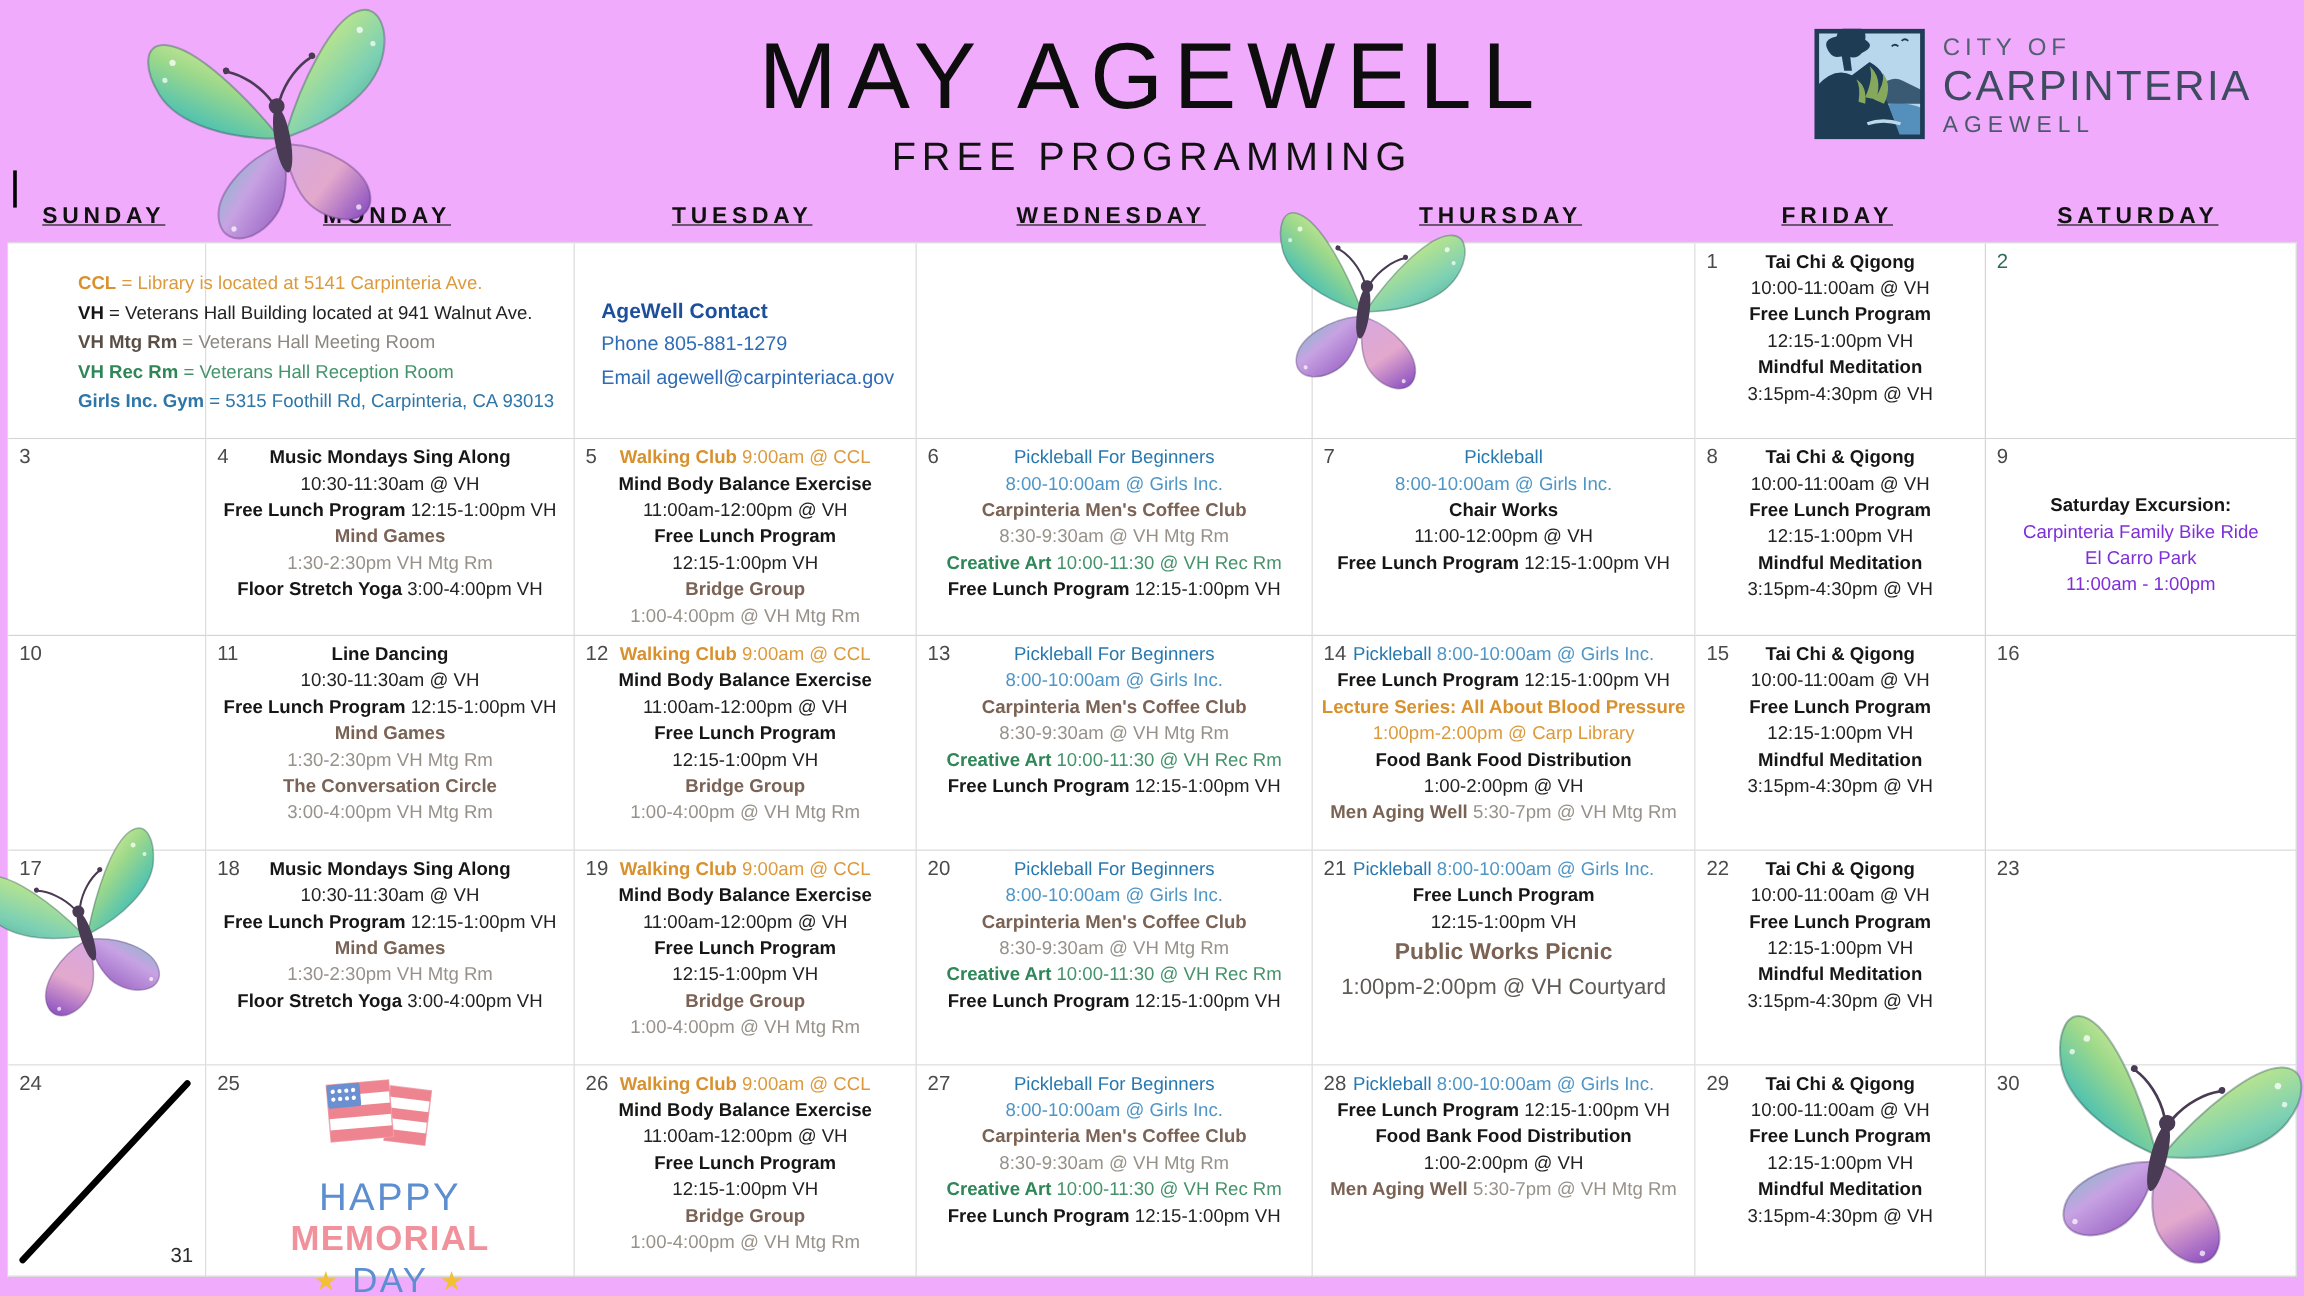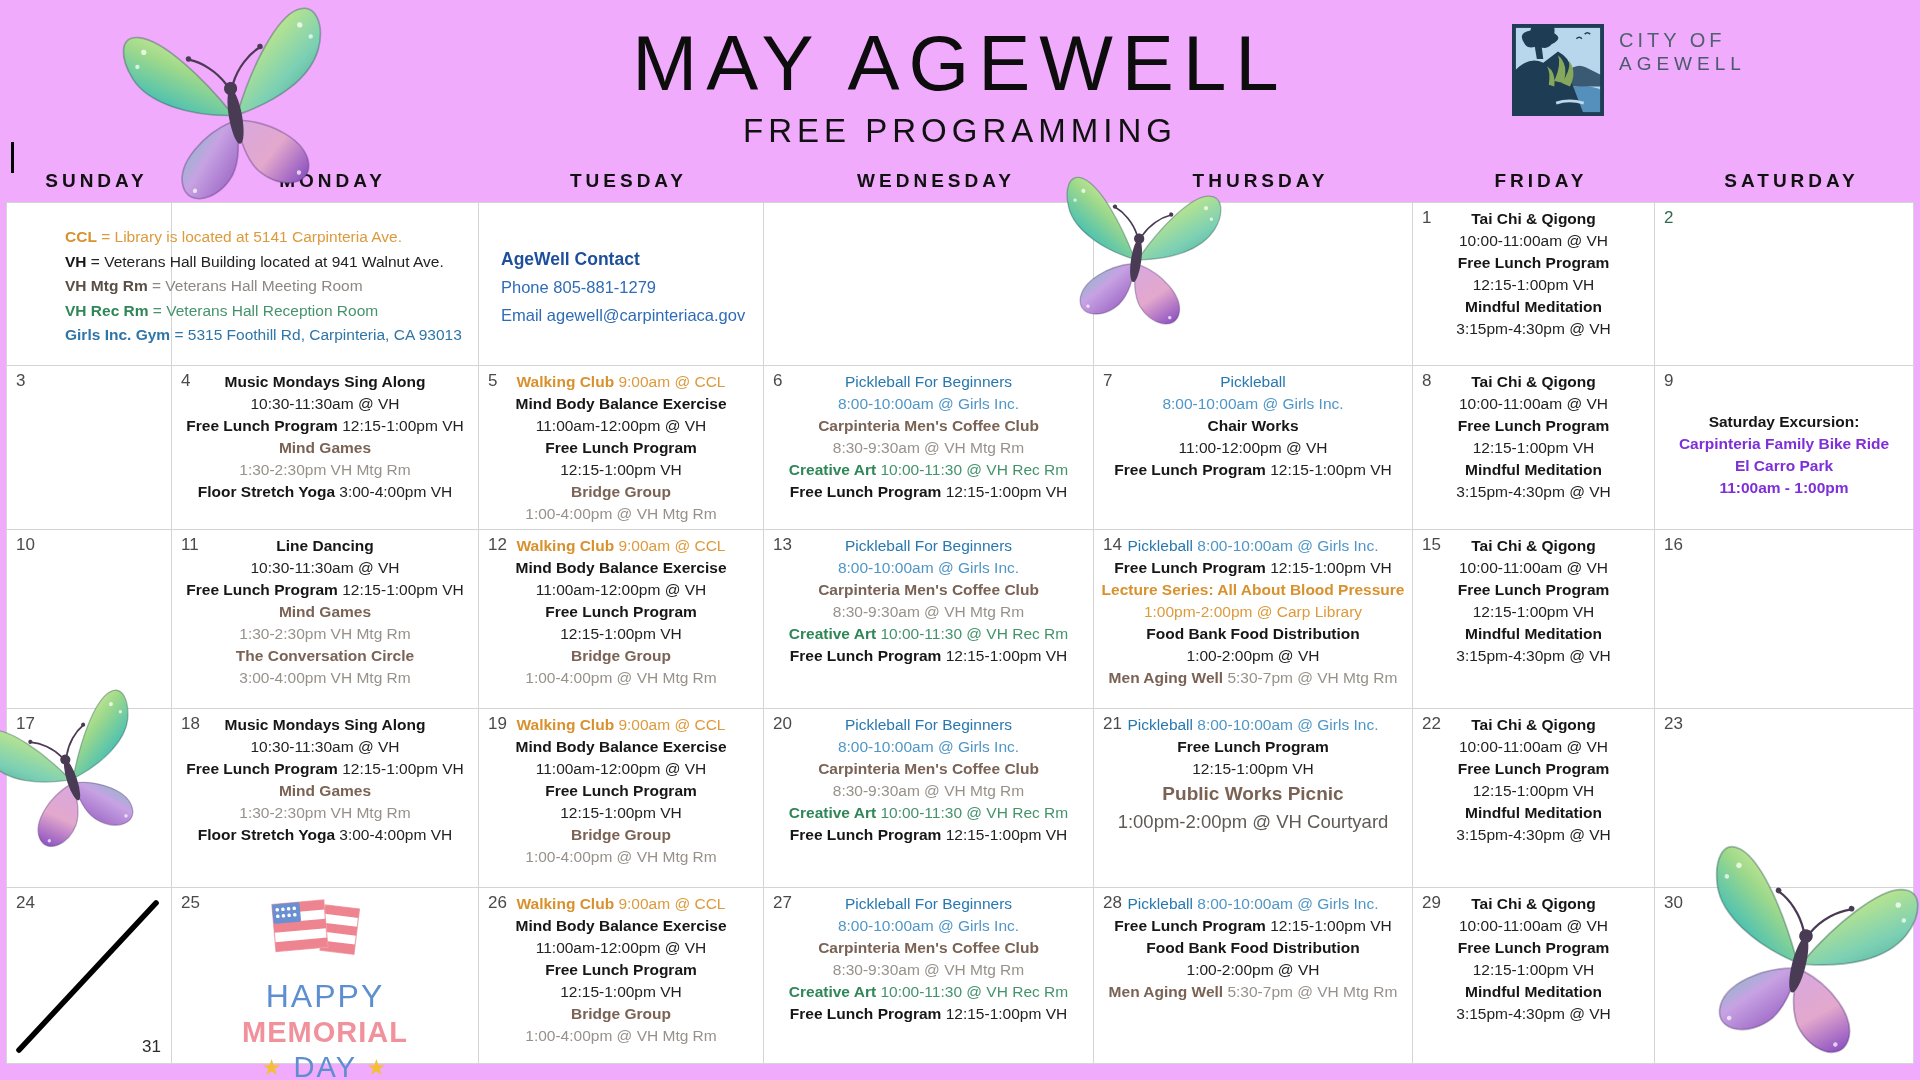--- a/index.html
+++ b/index.html
@@ -12,43 +12,43 @@
             letter-spacing:5px;font-weight:400;color:#111;}
   .stray-tick{position:absolute;left:11px;top:142px;width:3px;height:31px;background:#000;}
   
   .logo{position:absolute;top:24px;left:1512px;display:flex;align-items:flex-start;gap:15px;}
   .logo-icon{width:92px;height:92px;flex:0 0 auto;}
   .logo-text{padding-top:6px;color:#3c4c5e;line-height:1;}
   .logo-l1{font-size:20px;letter-spacing:4px;color:#51606f;margin-bottom:4px;}
   .logo-l2{font-size:35px;letter-spacing:2px;color:#3c4c5e;margin-bottom:6px;}
   .logo-l3{font-size:19px;letter-spacing:5px;color:#4a5a6a;}
   
-  .weekdays{position:absolute;top:170px;left:14px;width:1907px;display:grid;
-            grid-template-columns:165px 307px 285px 330px 319px 242px 259px;}
+  .weekdays{position:absolute;top:170px;left:4px;width:1907px;display:grid;
+            grid-template-columns:165px 307px 285px 330px 319px 242px 259px;text-decoration:underline;}
   .weekdays span{text-align:center;font-weight:700;font-size:19px;letter-spacing:4px;color:#111;}
   
   .grid{position:absolute;top:202px;left:6px;display:grid;background:#fff;
         grid-template-columns:165px 307px 285px 330px 319px 242px 259px;
         grid-template-rows:163px 164px 179px 179px 176px;
         border-top:1px solid #d4d4d4;border-left:1px solid #d4d4d4;}
   .cell{position:relative;background:#fff;border-right:1px solid #d4d4d4;border-bottom:1px solid #d4d4d4;}
   .daynum{position:absolute;top:5px;left:9px;font-size:17px;color:#4a4a4a;z-index:3;}
   .daynum.dn-green{color:#2e6b52;}
   .daynum.dn-br{left:auto;top:auto;right:10px;bottom:6px;color:#2b2b2b;}
   .events{position:relative;padding-top:5px;text-align:center;font-size:15.5px;z-index:2;}
   .line{white-space:nowrap;line-height:22px;min-height:22px;}
   .line.spacer{height:40px;}
   .line.lg{line-height:27px;min-height:27px;}
   
   .sg-b{font-weight:700;color:#161616}          .sg-r{color:#222}
   .sg-bo{font-weight:700;color:#d9912e}         .sg-o{color:#dd9a3c}
   .sg-bb{font-weight:400;color:#2878b0}         .sg-l{color:#4f96c6}
   .sg-bg{font-weight:700;color:#2f8657}         .sg-g{color:#44936b}
   .sg-bn{font-weight:700;color:#7a6355}         .sg-gy{color:#97918a}
-  .sg-bp{font-weight:700;color:#7e2fd8}
+  .sg-bp{font-weight:400;color:#7e2fd8}
   .sg-bnl{font-weight:700;color:#7a6355;font-size:19px}
   .sg-rl{color:#5f5a55;font-size:18.5px}
   .sg-bn2{font-weight:700;color:#5a4f46}        .sg-gy2{color:#8c8780}
   .sg-bsb{font-weight:700;color:#2e75a8}        .sg-sb{color:#2e75a8}
   
   .legend{position:absolute;top:22px;left:58px;width:470px;text-align:left;z-index:4;
           font-size:15.5px;}
   .legend .line{line-height:24.5px;}
   .contact{padding:42px 0 0 22px;text-align:left;font-size:16.5px;line-height:28px;color:#2f6cb5;}
   .contact .c-title{font-weight:700;font-size:17.5px;color:#1d4f9c;}
@@ -134,20 +134,21 @@
       <path d="M24 20 l3 18 l7 0 l-2 -16z" fill="#1f3c55"></path>
       <path d="M46 62 q8 -18 4 -28 q12 10 6 30z" fill="#86a85c"></path>
       <path d="M54 64 q10 -14 8 -24 q9 12 1 28z" fill="#86a85c"></path>
       <path d="M40 66 q2 -14 -2 -20 q10 6 8 22z" fill="#86a85c"></path>
       <path d="M70 16 q3 -3 6 0 M79 11 q3 -3 6 0" stroke="#1f3c55" fill="none" stroke-width="1.6"></path>
       <path d="M48 86 q14 -5 30 0" stroke="#bcd8ea" fill="none" stroke-width="3"></path>
       <rect x="2" y="2" width="96" height="96" fill="none" stroke="#1f3c55" stroke-width="4.5"></rect>
     </svg>
     <div class="logo-text">
       <div class="logo-l1">CITY OF</div>
+      <div class="logo-l2">CARPINTERIA</div>
       <div class="logo-l3">AGEWELL</div>
     </div>
   </div>
 
   <div class="weekdays">
     <span>SUNDAY</span>
     <span>MONDAY</span>
     <span>TUESDAY</span>
     <span>WEDNESDAY</span>
     <span>THURSDAY</span>

